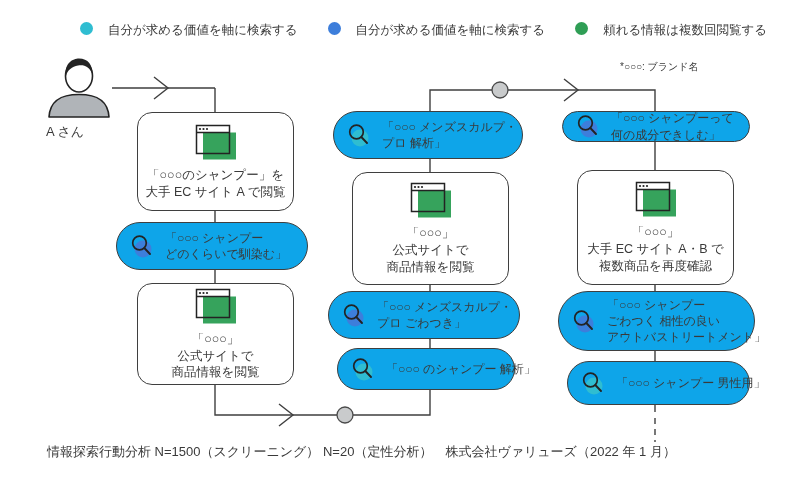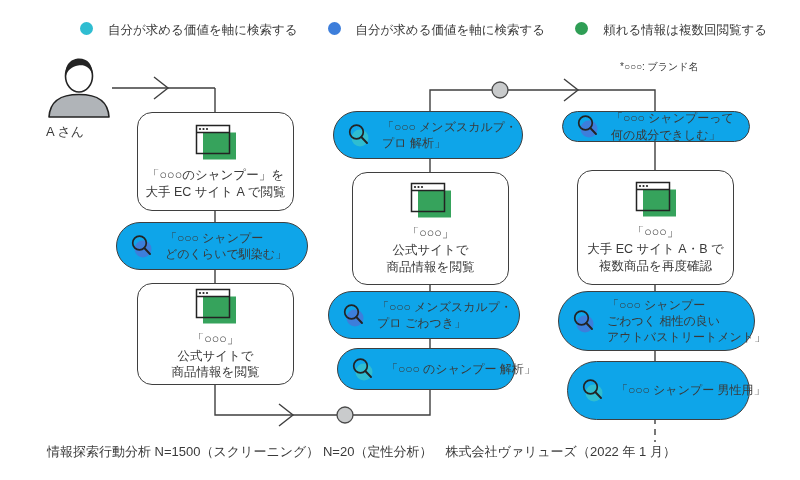--- a/index.html
+++ b/index.html
@@ -207,21 +207,21 @@
         <circle cx="14" cy="16" r="8.5" fill="#3d7edb"></circle>
         <circle cx="10.5" cy="10" r="6.8" fill="none" stroke="#232323" stroke-width="1.7"></circle>
         <line x1="15.3" y1="15" x2="21" y2="21" stroke="#232323" stroke-width="1.9" stroke-linecap="round"></line>
       </svg>
     </span>
     <span class="pill-text">「○○○ シャンプー
 ごわつく 相性の良い
 アウトバストリートメント」</span>
   </div>
 
-  <div class="node-pill" style="left:567px;top:361px;width:183px;height:59px;">
+  <div class="node-pill" style="left:567px;top:361px;width:183px;height:44px;">
     <span class="pill-icon">
       <svg width="27" height="27" viewBox="0 0 27 27">
         <circle cx="14" cy="16" r="8.5" fill="#2fbdd1"></circle>
         <circle cx="10.5" cy="10" r="6.8" fill="none" stroke="#232323" stroke-width="1.7"></circle>
         <line x1="15.3" y1="15" x2="21" y2="21" stroke="#232323" stroke-width="1.9" stroke-linecap="round"></line>
       </svg>
     </span>
     <span class="pill-text">「○○○ シャンプー 男性用」</span>
   </div>
 

